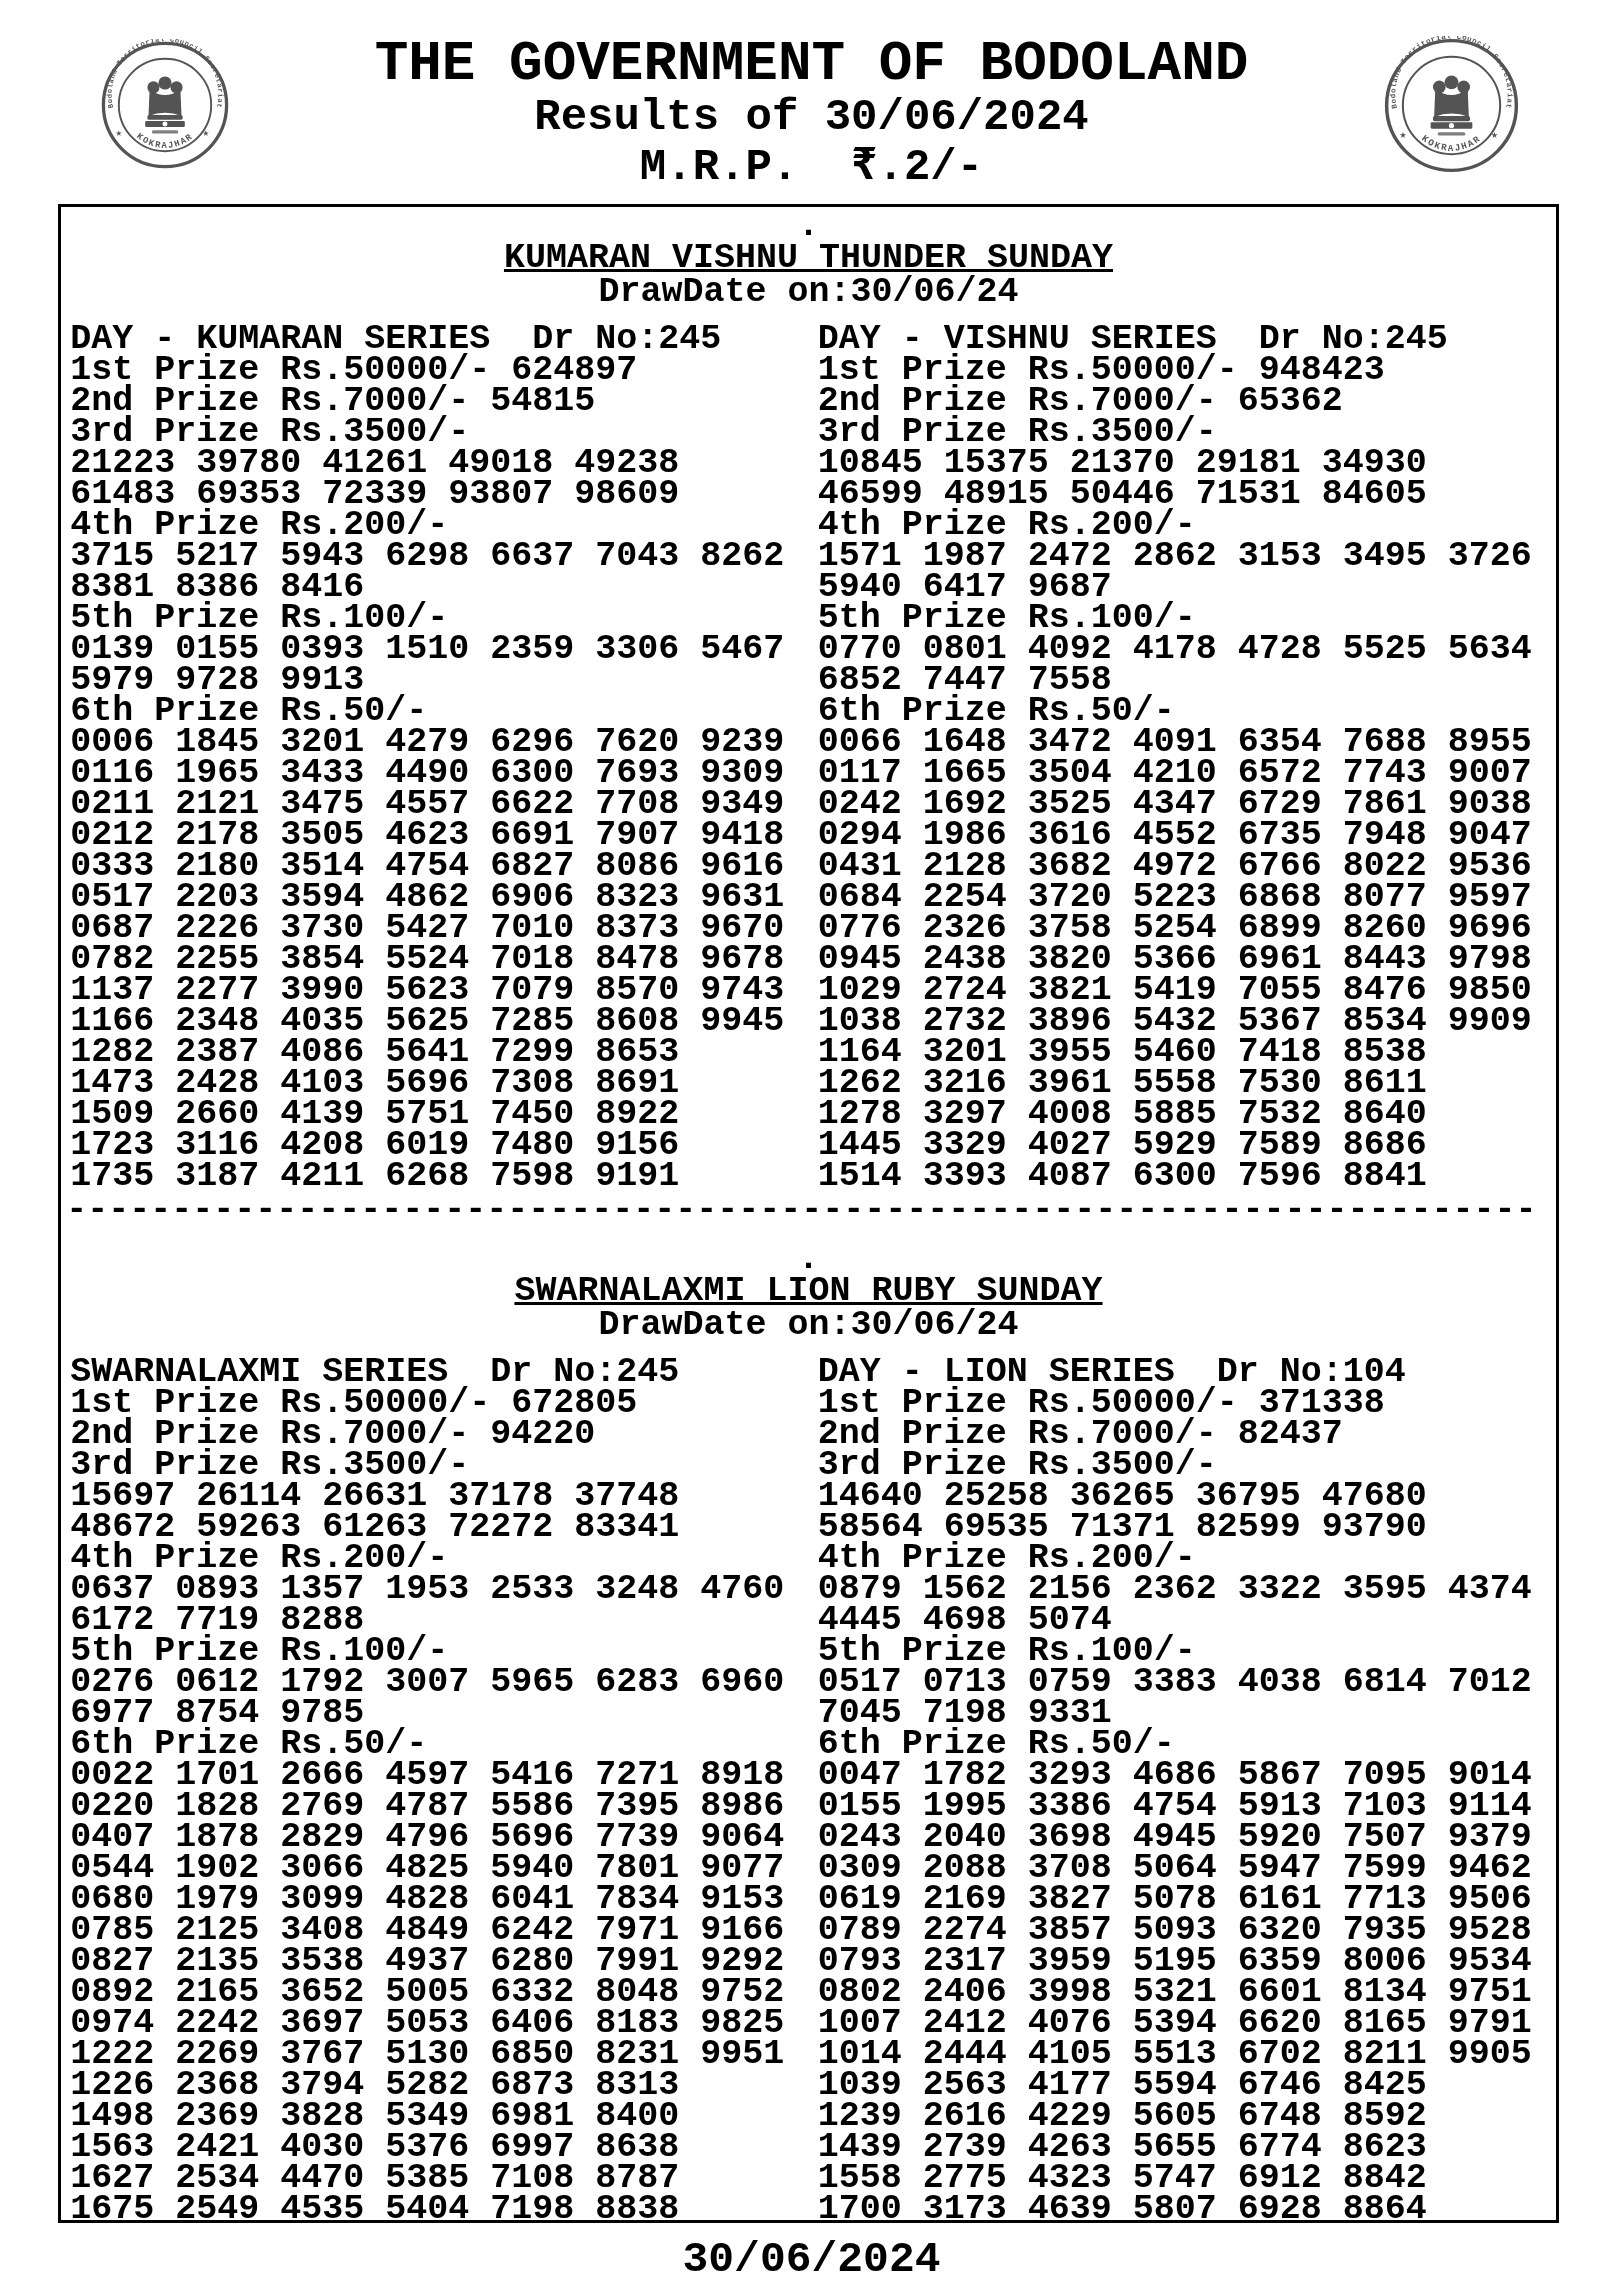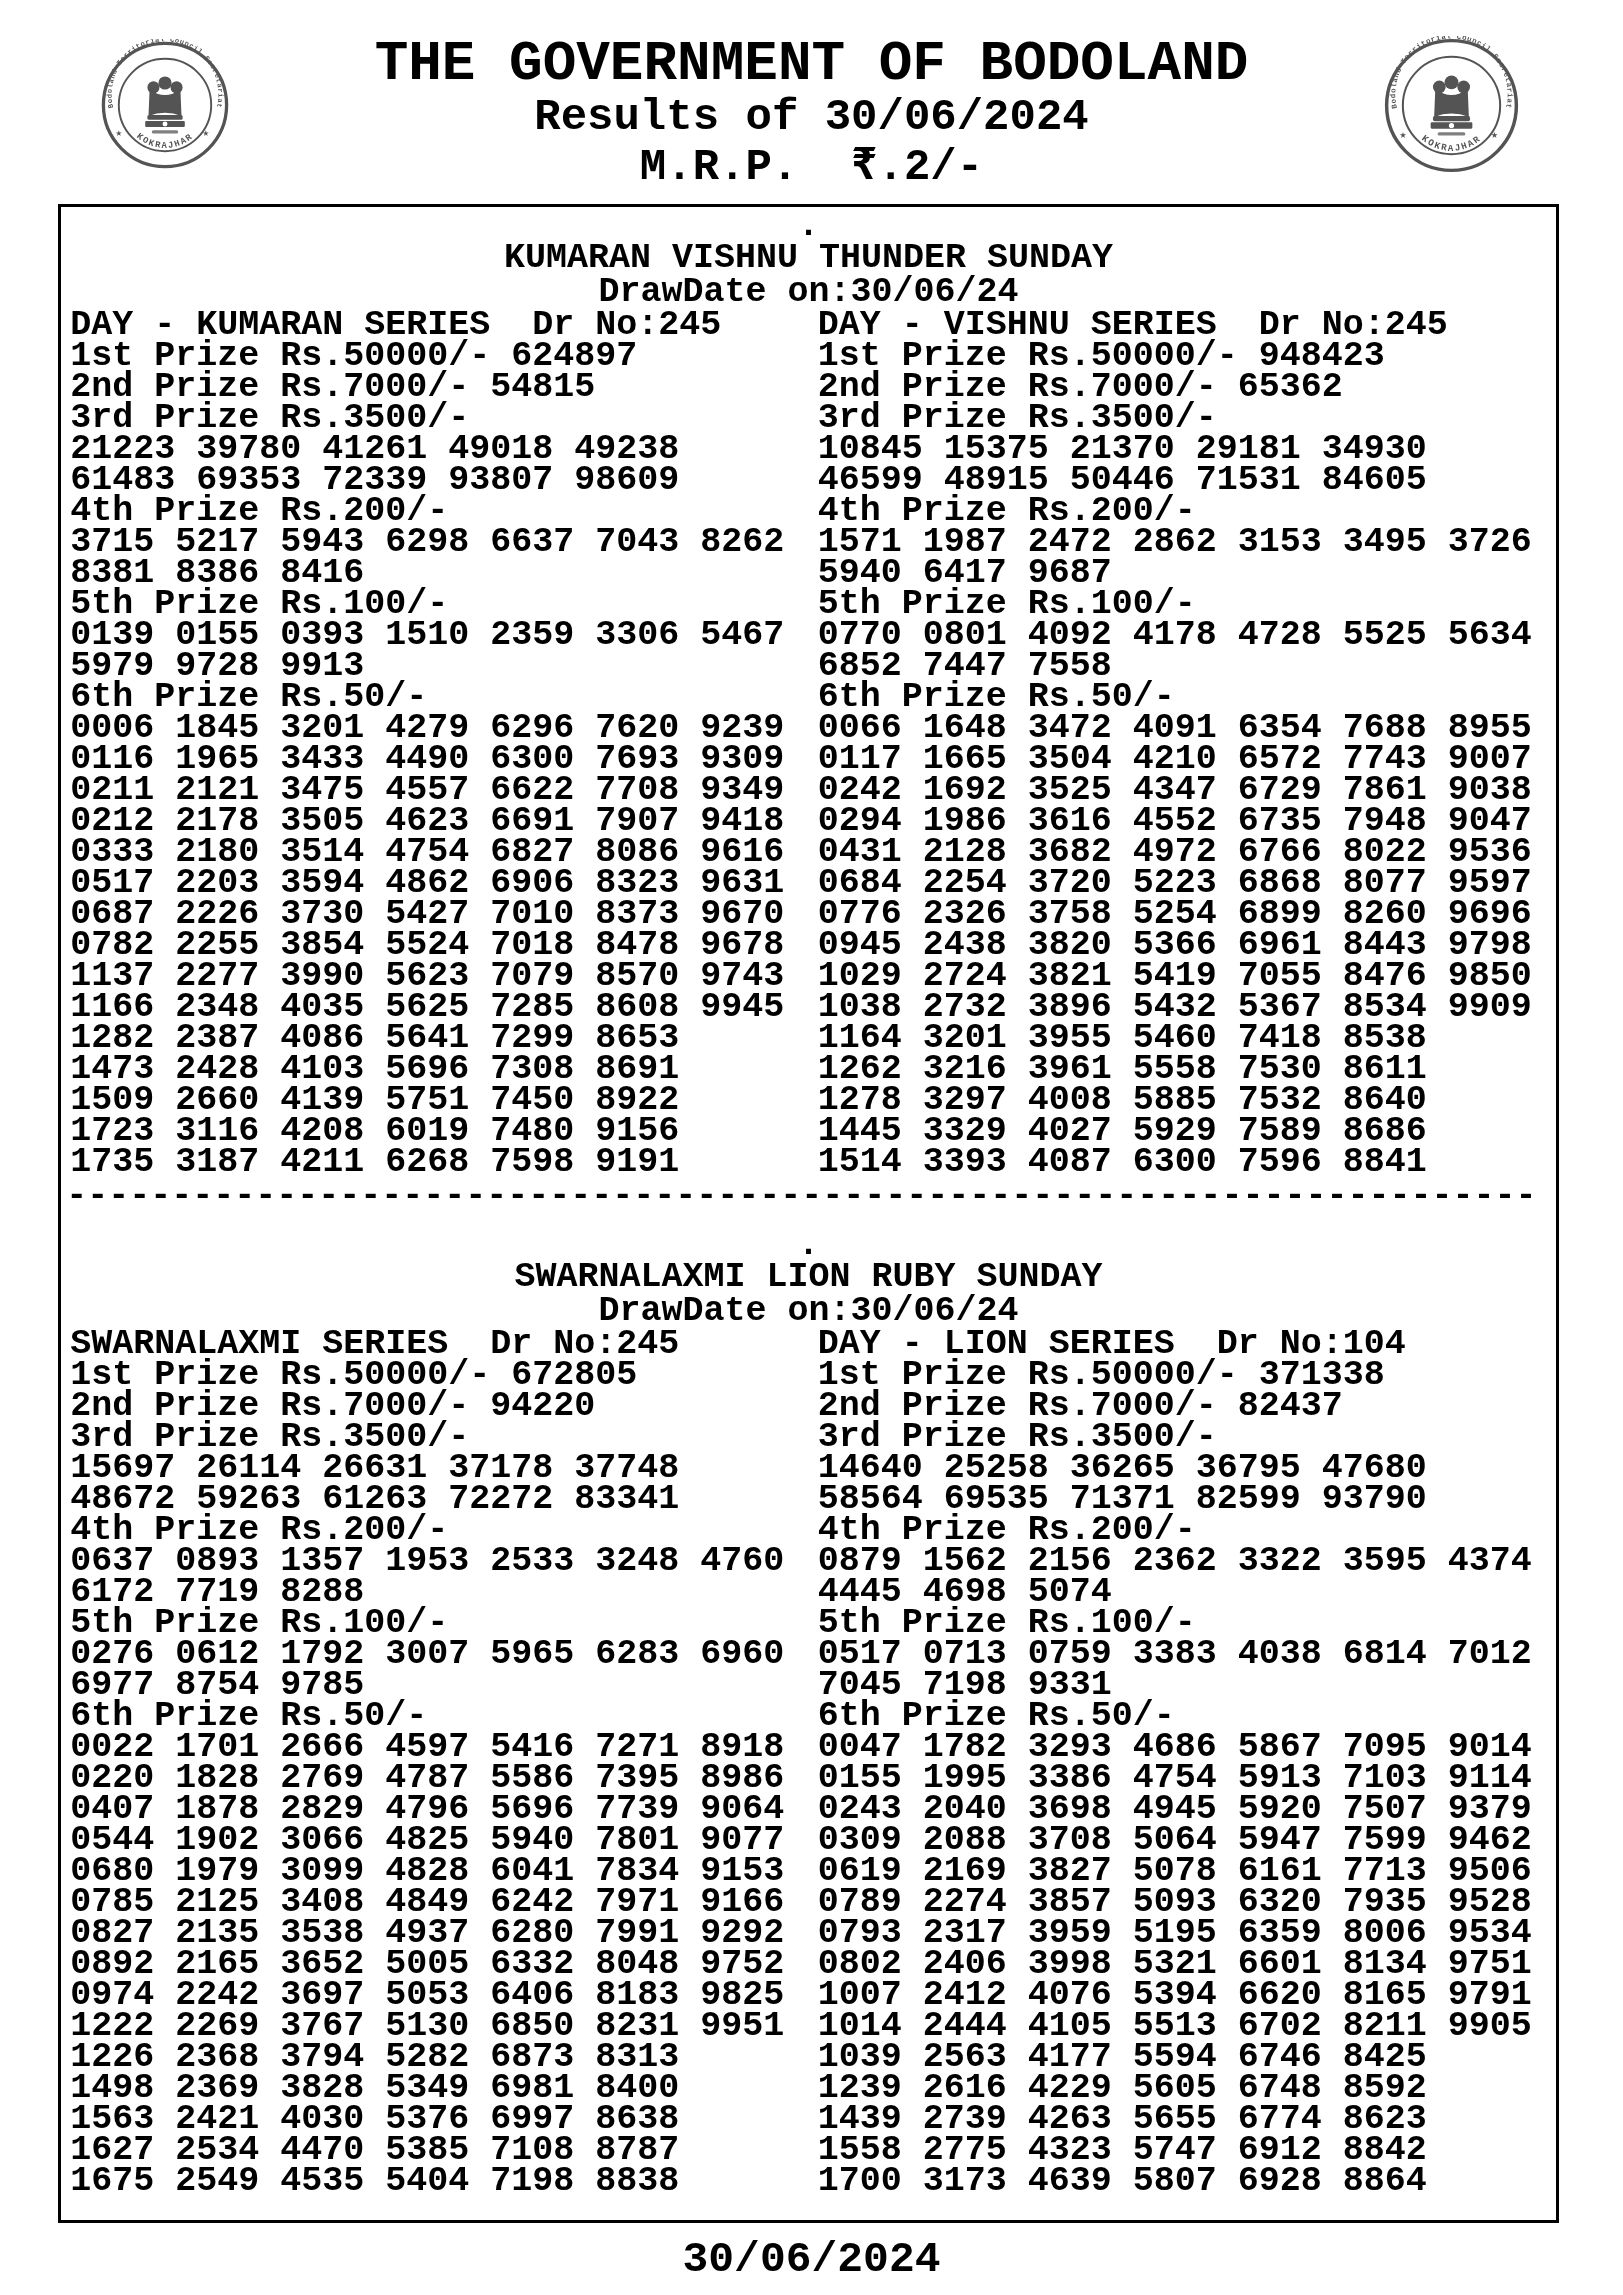--- a/index.html
+++ b/index.html
@@ -21,23 +21,23 @@
   .seal-left  { top:39px;  left:99px; }
   .seal-right { top:36px;  left:1382px; }
 
   .resultbox {
     position:absolute; left:58px; top:204px;
     width:1501px; height:2019px;
     border:3.9px solid #000; box-sizing:border-box;
     padding-top:5.2px;
   }
   .dot-line  { text-align:center; font-size:35px; line-height:29px; }
-  .sec-title { text-align:center; font-size:35px; line-height:34px; white-space:pre; }
+  .sec-title { text-align:center; font-size:35px; line-height:34px; white-space:pre;text-decoration:underline; }
   .drawdate  { text-align:center; font-size:35px; line-height:34px; white-space:pre; }
-  .columns   { display:flex; margin-top:1px; }
+  .columns   { display:flex; margin-top:15px; }
   .col       { width:50%; padding-left:9.2px; box-sizing:border-box; overflow:visible; }
   .mono-line { font-size:35px; line-height:31px; white-space:pre; }
   .separator { font-size:35px; line-height:35px; white-space:pre; margin-top:1.3px; padding-left:5.2px; overflow:hidden; }
   .section-2 { margin-top:17px; }
   .footer {
     position:absolute; bottom:11.8px; left:0; width:100%;
     text-align:center; font-size:43px; line-height:46px; white-space:pre;
   }
 </style>
 </head>

